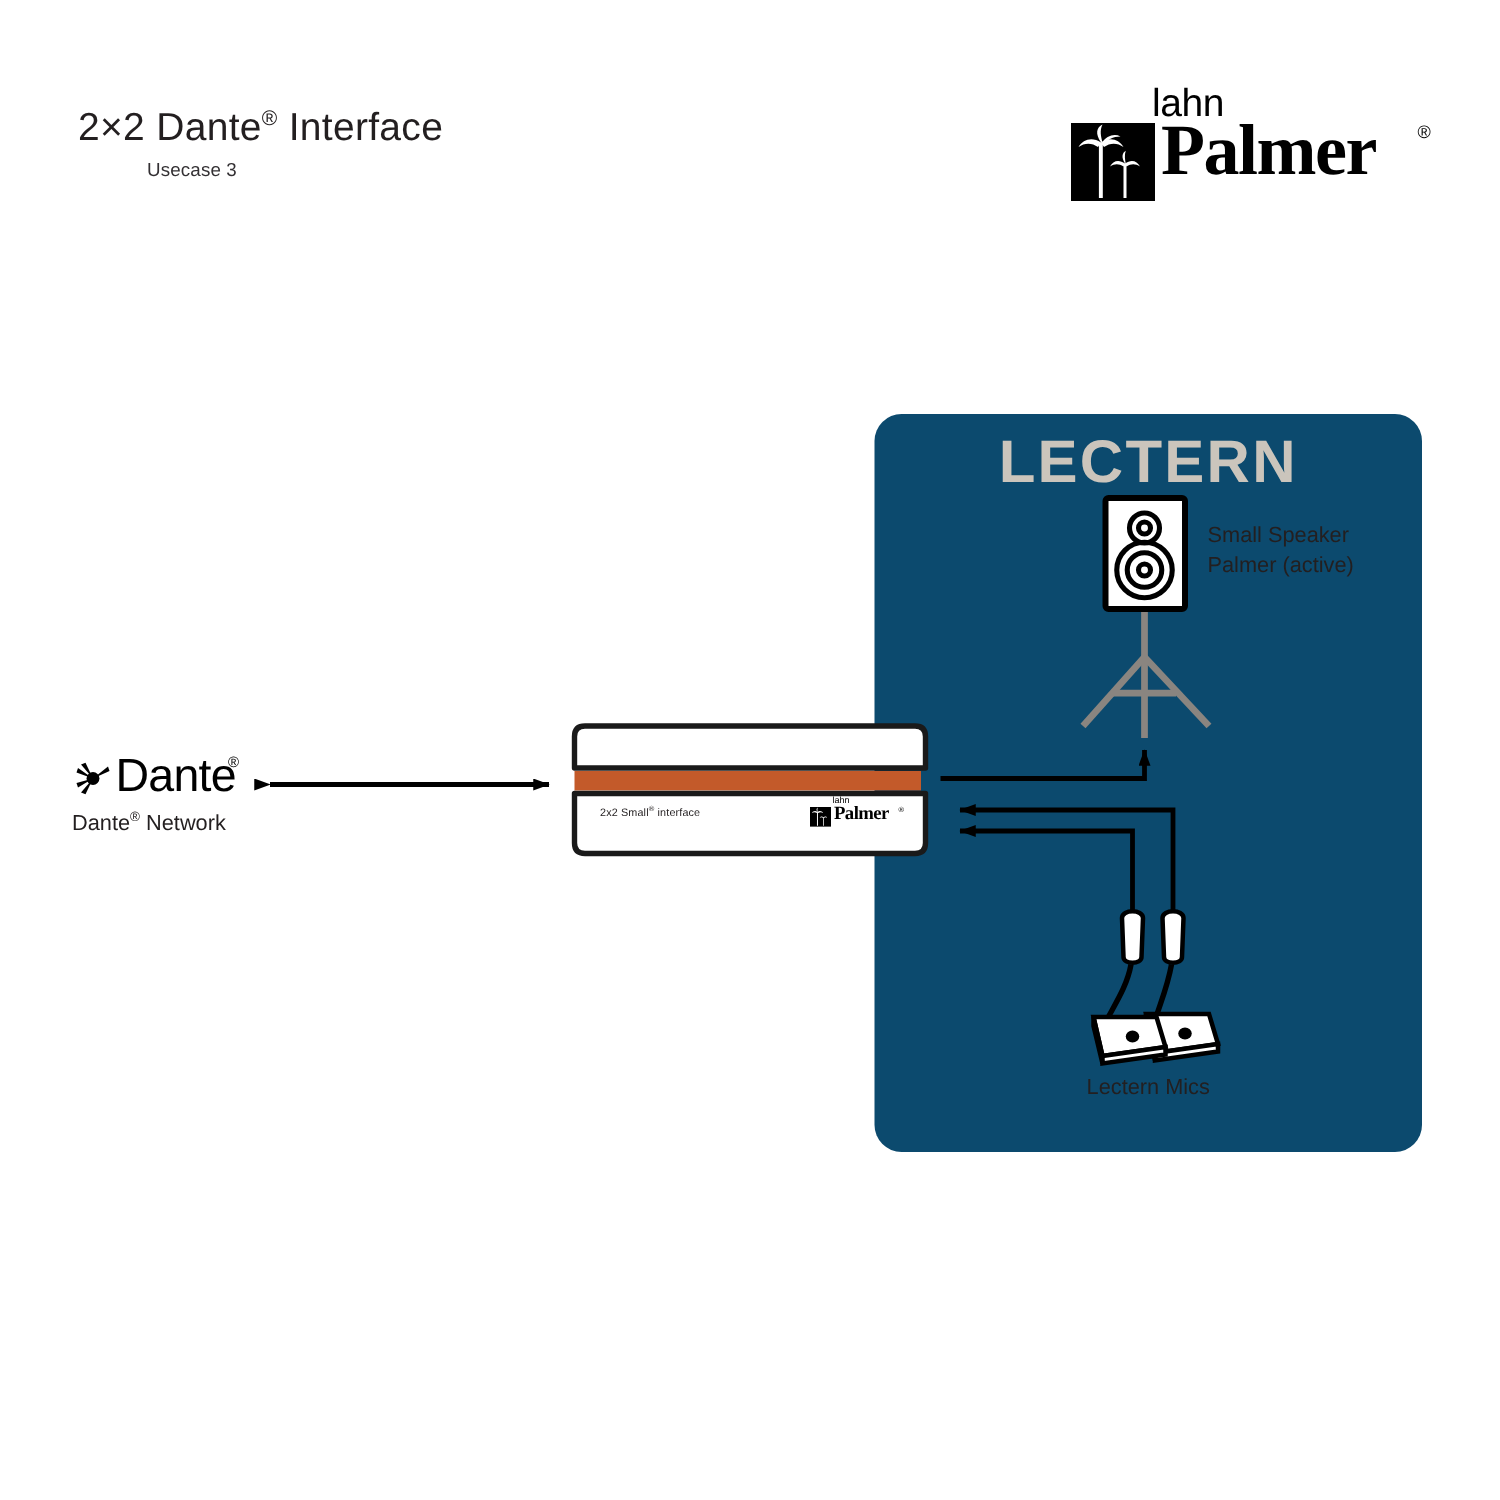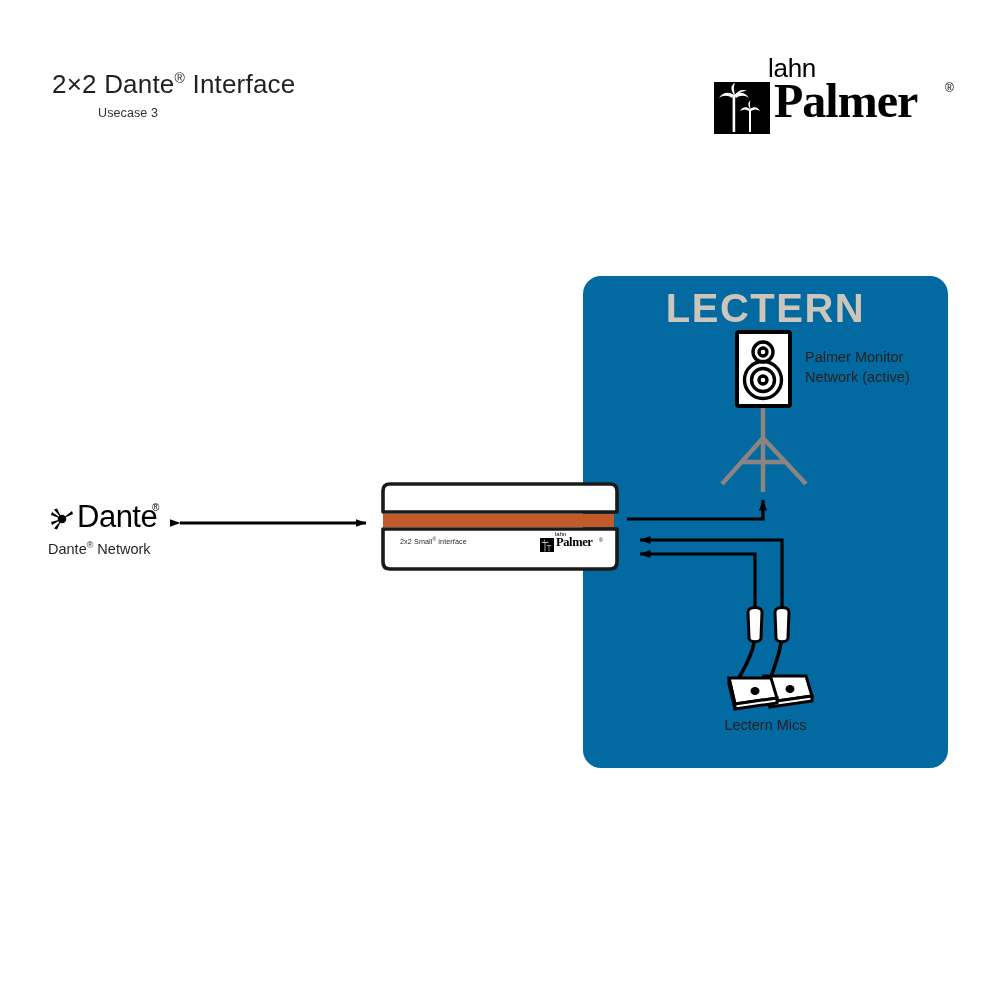--- a/index.html
+++ b/index.html
@@ -95,21 +95,21 @@
     color: #000;
   }
 
   
   #lectern-zone {
     position: absolute;
     left: 583px;
     top: 276px;
     width: 365px;
     height: 492px;
-    background: #0369a1;
+    background: #0c4a6e;
     border-radius: 18px;
   }
   #lectern-zone-title {
     position: absolute;
     left: 0;
     top: 10px;
     width: 100%;
     text-align: center;
     font-size: 40px;
     font-weight: bold;
@@ -318,22 +318,22 @@
       <rect x="383" y="514" width="231" height="13" fill="#c35a2a"></rect>
 
       <path d="M390 484 L610 484 Q617 484 617 491 L617 512 L383 512 L383 491 Q383 484 390 484 Z" fill="#ffffff" stroke="#1a1a1a" stroke-width="3.6" stroke-linejoin="round"></path>
 
       <path d="M383 529 L617 529 L617 562 Q617 569 610 569 L390 569 Q383 569 383 562 Z" fill="#ffffff" stroke="#1a1a1a" stroke-width="3.6" stroke-linejoin="round"></path>
     </g>
   </svg>
 
   <div id="speaker-group">
     <div id="speaker-label">
-      <div>Palmer Monitor</div>
-      <div>Network (active)</div>
+      <div>Small Speaker</div>
+      <div>Palmer (active)</div>
     </div>
   </div>
 
   <div id="dante-group">
     <div id="dante-network-label"><span>Dante</span><span class="reg">®</span><span> Network</span></div>
   </div>
 
   <div id="mics-label">Lectern Mics</div>
 
   <div id="device-group">

